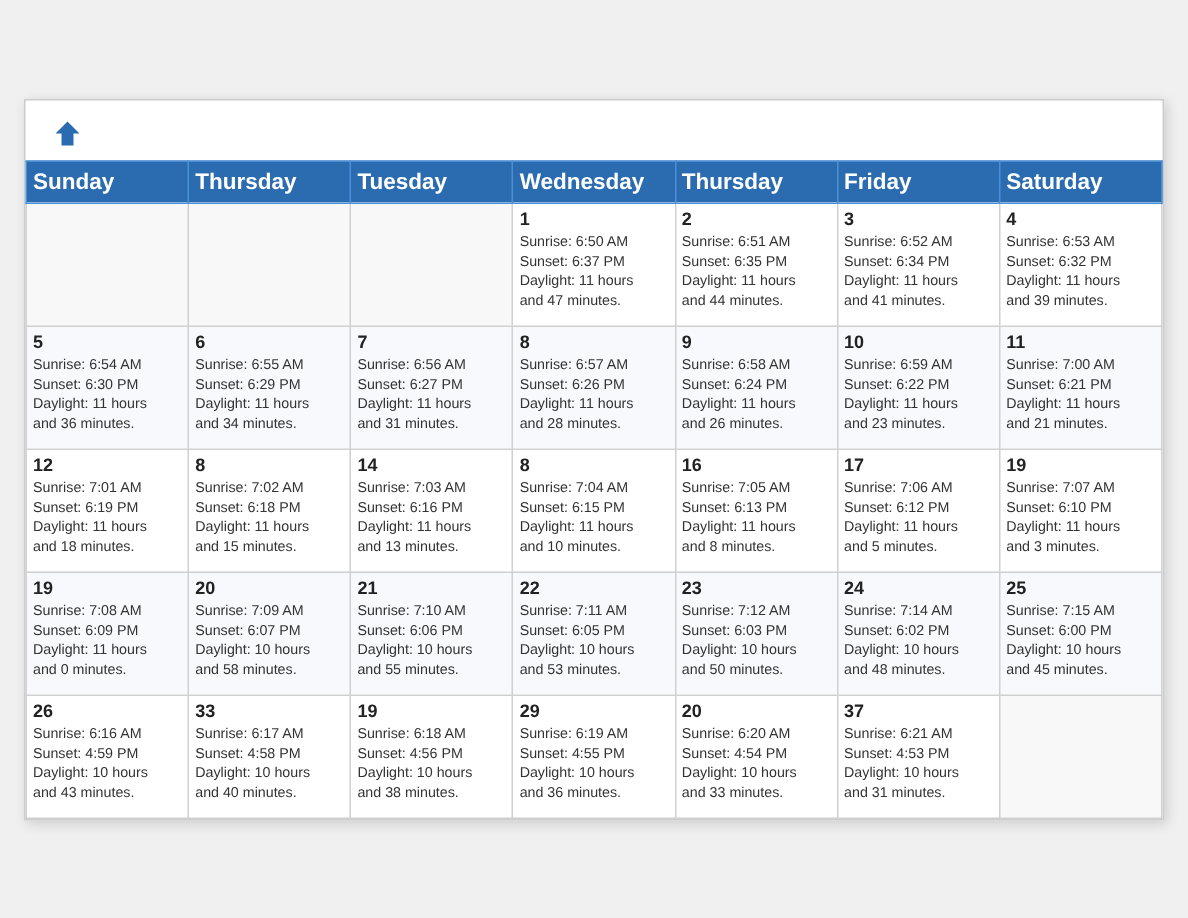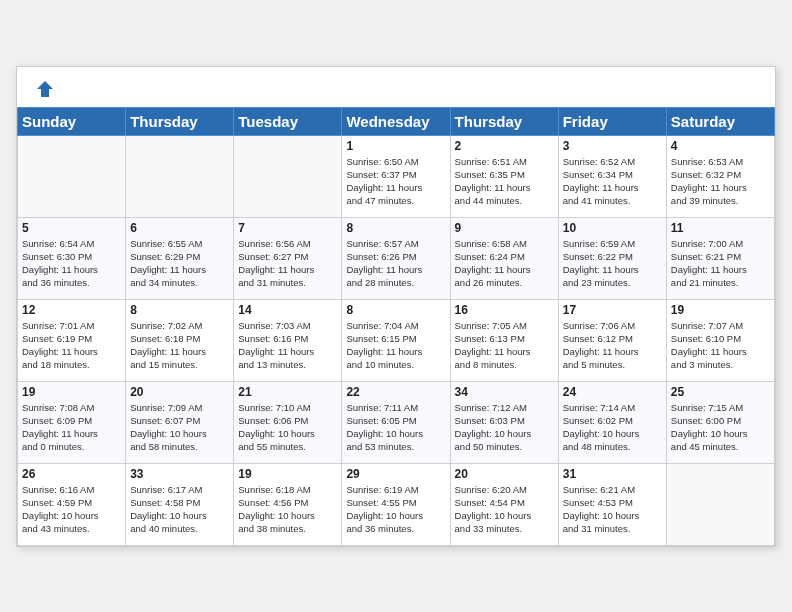--- a/index.html
+++ b/index.html
@@ -225,21 +225,21 @@
           </td>
           <td>
             <span class="day-number">21</span>
             <div class="day-info">Sunrise: 7:10 AM<br>Sunset: 6:06 PM<br>Daylight: 10 hours<br>and 55 minutes.</div>
           </td>
           <td>
             <span class="day-number">22</span>
             <div class="day-info">Sunrise: 7:11 AM<br>Sunset: 6:05 PM<br>Daylight: 10 hours<br>and 53 minutes.</div>
           </td>
           <td>
-            <span class="day-number">34</span>
+            <span class="day-number">23</span>
             <div class="day-info">Sunrise: 7:12 AM<br>Sunset: 6:03 PM<br>Daylight: 10 hours<br>and 50 minutes.</div>
           </td>
           <td>
             <span class="day-number">24</span>
             <div class="day-info">Sunrise: 7:14 AM<br>Sunset: 6:02 PM<br>Daylight: 10 hours<br>and 48 minutes.</div>
           </td>
           <td>
             <span class="day-number">25</span>
             <div class="day-info">Sunrise: 7:15 AM<br>Sunset: 6:00 PM<br>Daylight: 10 hours<br>and 45 minutes.</div>
           </td>
@@ -259,20 +259,20 @@
           </td>
           <td>
             <span class="day-number">29</span>
             <div class="day-info">Sunrise: 6:19 AM<br>Sunset: 4:55 PM<br>Daylight: 10 hours<br>and 36 minutes.</div>
           </td>
           <td>
             <span class="day-number">20</span>
             <div class="day-info">Sunrise: 6:20 AM<br>Sunset: 4:54 PM<br>Daylight: 10 hours<br>and 33 minutes.</div>
           </td>
           <td>
-            <span class="day-number">31</span>
+            <span class="day-number">37</span>
             <div class="day-info">Sunrise: 6:21 AM<br>Sunset: 4:53 PM<br>Daylight: 10 hours<br>and 31 minutes.</div>
           </td>
           <td class="empty"></td>
         </tr>
       </tbody>
   </table>
 </div>
 
 </body></html>

